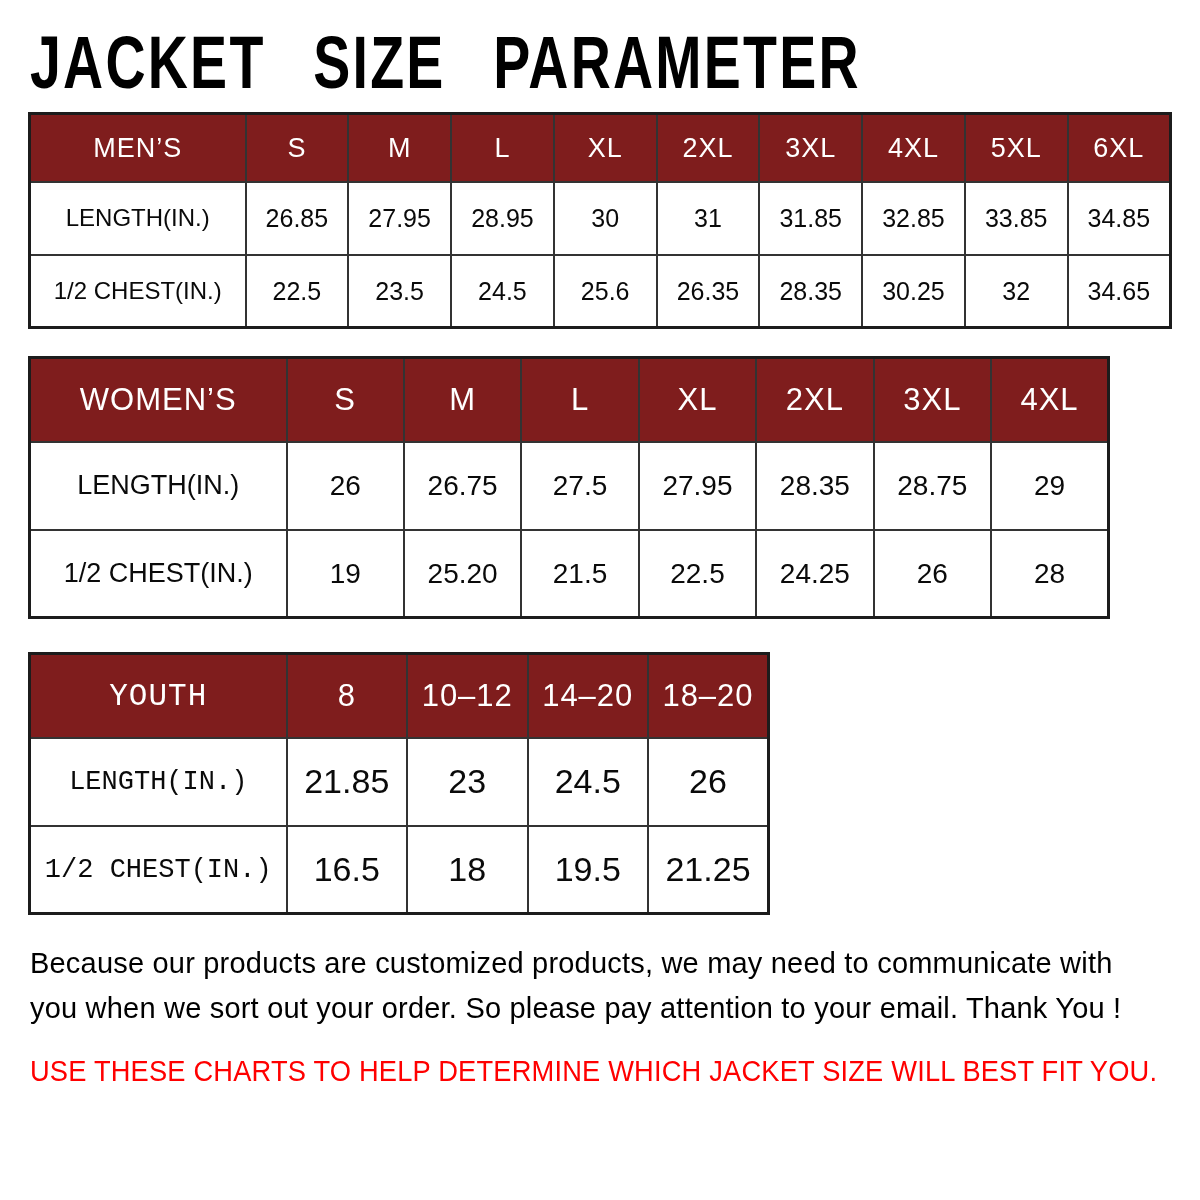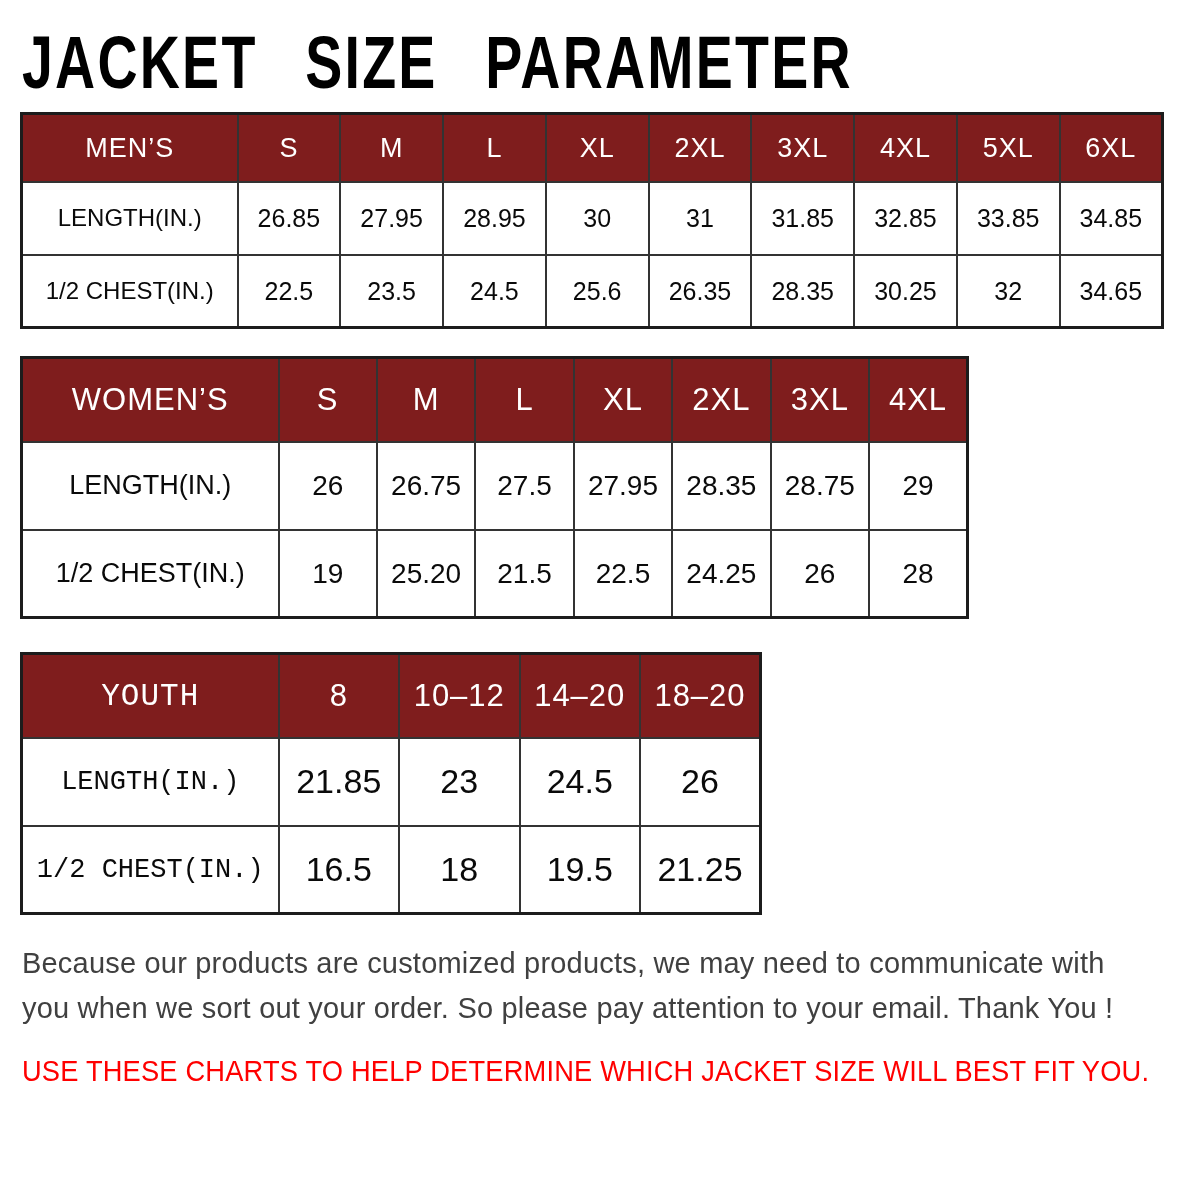--- a/index.html
+++ b/index.html
@@ -3,21 +3,21 @@
 <meta charset="utf-8">
 <style>
   * { margin:0; padding:0; box-sizing:border-box; }
   html,body { background:#ffffff; }
   body {
     width:1200px; height:1200px;
     font-family:"Liberation Sans", "DejaVu Sans", sans-serif;
     color:#000;
     overflow:hidden;
   }
-  .page { width:1200px; height:1200px; padding:24px 20px; }
+  .page { width:1200px; height:1200px; padding:24px 28px; }
 
   
   .title {
     font-size:74px;
     font-weight:bold;
     line-height:0.95;
     letter-spacing:3px;
     word-spacing:40px;
     white-space:nowrap;
     transform:scaleX(0.75);
@@ -52,39 +52,39 @@
   td { color:#0a0a0a; }
 
   .tbl-mens { width:1144px; margin:0 0 27px 0; }
   .tbl-mens .label-col   { width:216px; }
   .tbl-mens thead tr     { height:68px; }
   .tbl-mens tbody tr     { height:73px; }
   .tbl-mens th           { font-size:27px; }
   .tbl-mens td           { font-size:25px; }
   .tbl-mens td.row-label { font-size:24px; }
 
-  .tbl-womens { width:949px; margin:0 0 33px 0; }
+  .tbl-womens { width:1082px; margin:0 0 33px 0; }
   .tbl-womens .label-col   { width:257px; }
   .tbl-womens thead tr     { height:84px; }
   .tbl-womens tbody tr     { height:88px; }
   .tbl-womens th           { font-size:31px; }
   .tbl-womens td           { font-size:28px; }
   .tbl-womens td.row-label { font-size:27px; }
 
   .tbl-youth { width:742px; margin:0; }
   .tbl-youth .label-col   { width:257px;font-family:Liberation Mono, monospace; }
   .tbl-youth thead tr     { height:84px; }
   .tbl-youth tbody tr     { height:88px; }
   .tbl-youth th           { font-size:31px; }
   .tbl-youth td           { font-size:34px; }
   .tbl-youth td.row-label { font-size:27px; }
 
   
   .footer-para {
-    color:#404040;
+    color:#000000;
     font-size:29px;
     line-height:1.55;
     width:1135px;
     margin:26px 0 24px 2px;
     letter-spacing:0.2px;
   }
   .footer-caps {
     color:#ff0000;
     font-size:29px;
     white-space:nowrap;

